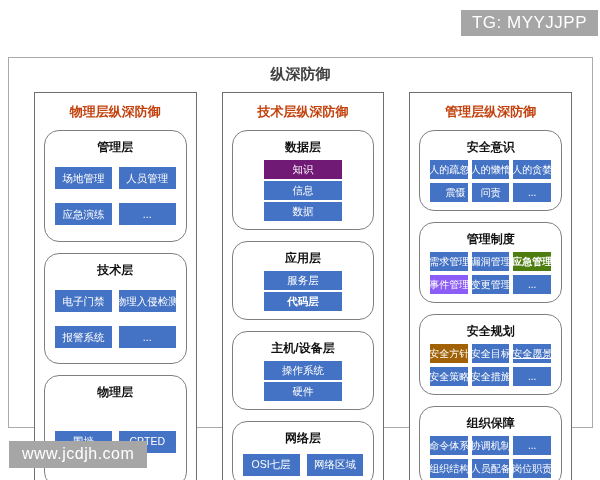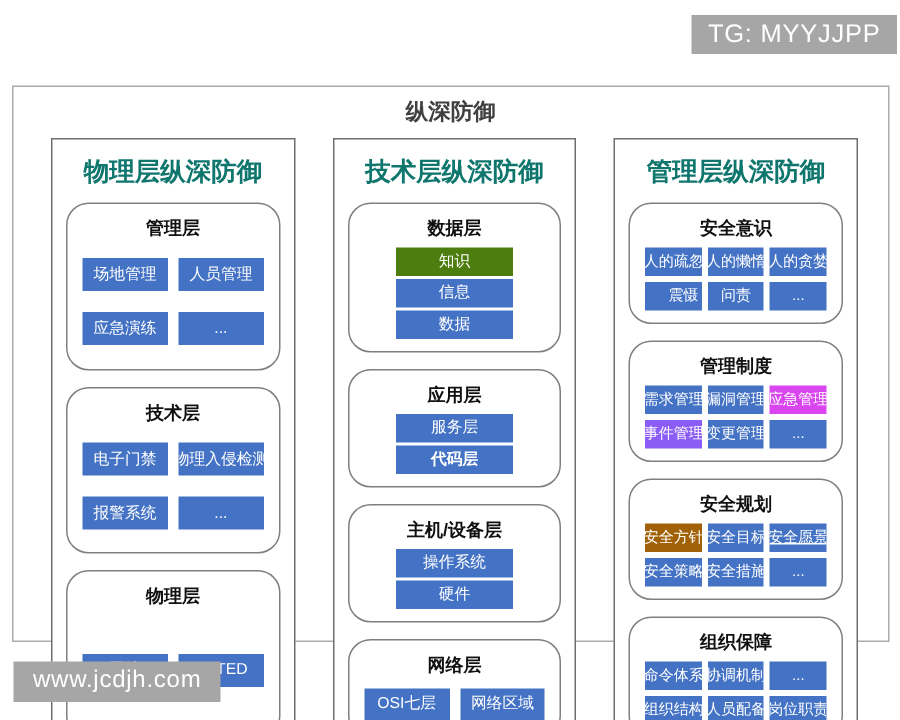--- a/index.html
+++ b/index.html
@@ -58,24 +58,24 @@
   .column {
     flex: 1;
     border: 1px solid #6e6e6e;
     background: #ffffff;
     display: flex;
     flex-direction: column;
     padding: 7px 9px 10px;
   }
   .column-title {
     text-align: center;
-    font-size: 17px;
+    font-size: 13px;
     font-weight: 700;
     margin: 3px 0 9px;
-    color: #0f766e;
+    color: #c2410c;
     white-space: nowrap;
   }
   .groups {
     flex: 1;
     display: flex;
     flex-direction: column;
     gap: 11px;
   }
   .group {
     flex: 1;
@@ -168,21 +168,21 @@
             </div>
           </div>
         </div>
       </section>
       <section class="column">
         <div class="column-title">技术层纵深防御</div>
         <div class="groups">
           <div class="group">
             <div class="group-title">数据层</div>
             <div class="items stack">
-              <div class="item" style="background: #4d7c0f;">知识</div>
+              <div class="item" style="background: #701a75;">知识</div>
               <div class="item" style="background: rgb(68, 114, 196);">信息</div>
               <div class="item" style="background: rgb(68, 114, 196);">数据</div>
             </div>
           </div>
           <div class="group">
             <div class="group-title">应用层</div>
             <div class="items stack">
               <div class="item" style="background: rgb(68, 114, 196);">服务层</div>
               <div class="item" style="background: rgb(68, 114, 196); font-weight: bold;">代码层</div>
             </div>
@@ -215,21 +215,21 @@
               <div class="item" style="background: rgb(68, 114, 196); padding-left: 14px;">震慑</div>
               <div class="item" style="background: rgb(68, 114, 196);">问责</div>
               <div class="item" style="background: rgb(68, 114, 196);">...</div>
             </div>
           </div>
           <div class="group">
             <div class="group-title">管理制度</div>
             <div class="items grid3">
               <div class="item" style="background: rgb(68, 114, 196);">需求管理</div>
               <div class="item" style="background: rgb(68, 114, 196);">漏洞管理</div>
-              <div class="item" style="background: #d946ef;">应急管理</div>
+              <div class="item" style="background: #4d7c0f; font-weight: bold;">应急管理</div>
               <div class="item" style="background: #8b5cf6;">事件管理</div>
               <div class="item" style="background: rgb(68, 114, 196);">变更管理</div>
               <div class="item" style="background: rgb(68, 114, 196);">...</div>
             </div>
           </div>
           <div class="group">
             <div class="group-title">安全规划</div>
             <div class="items grid3">
               <div class="item" style="background: #a16207;">安全方针</div>
               <div class="item" style="background: rgb(68, 114, 196);">安全目标</div>

